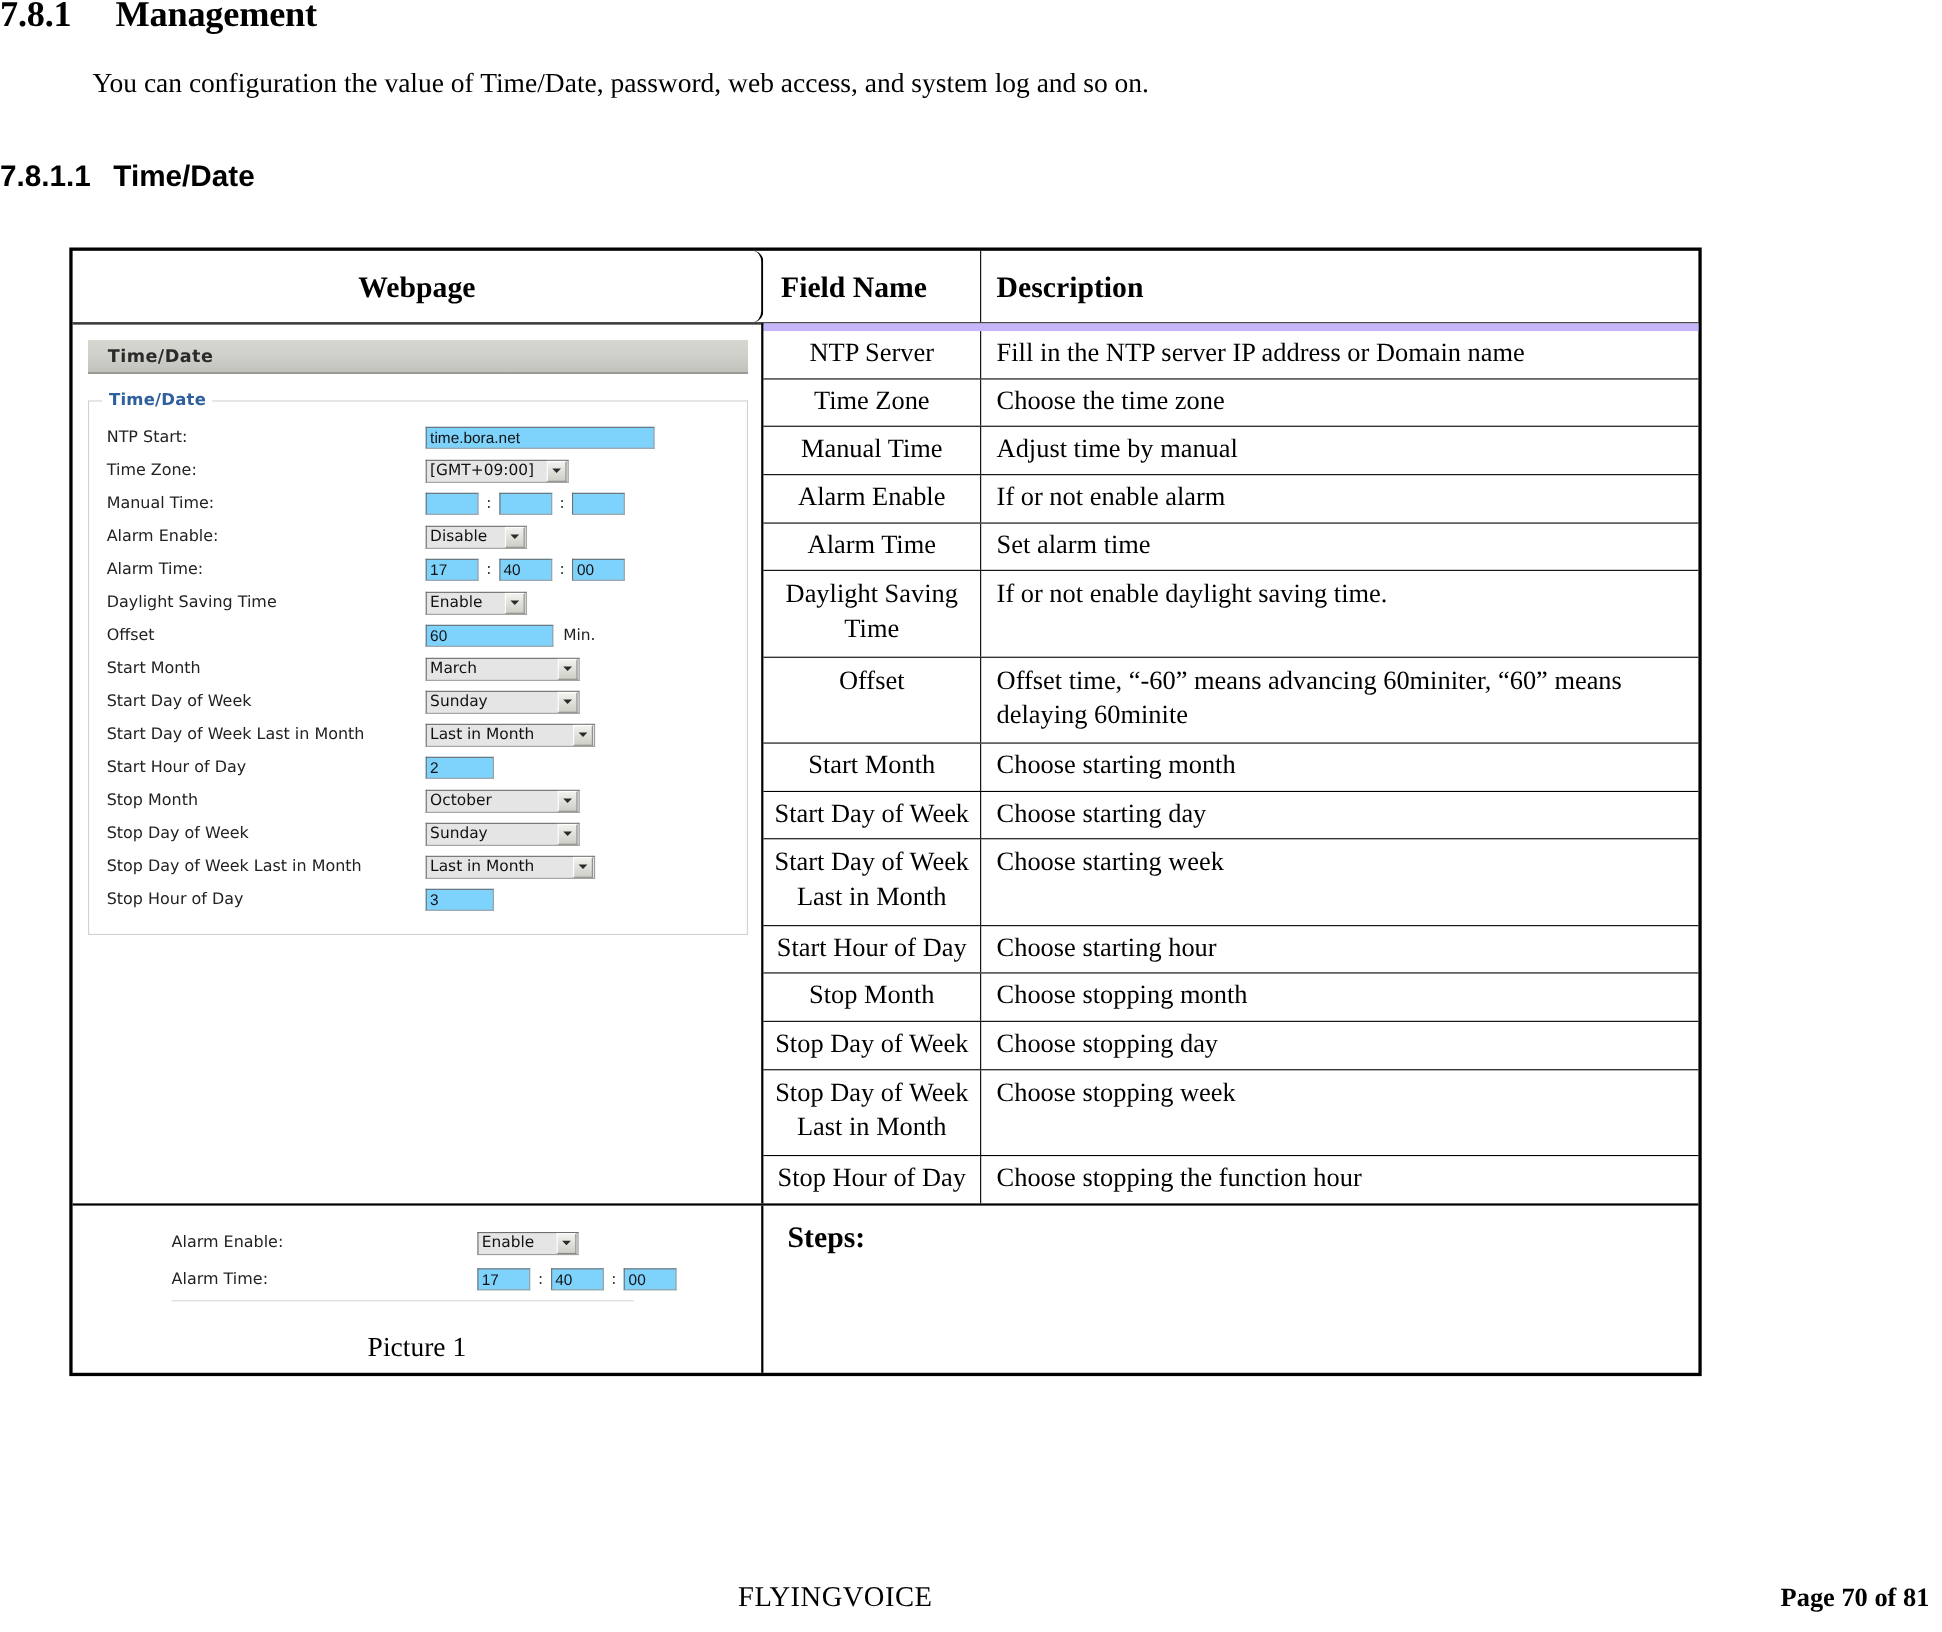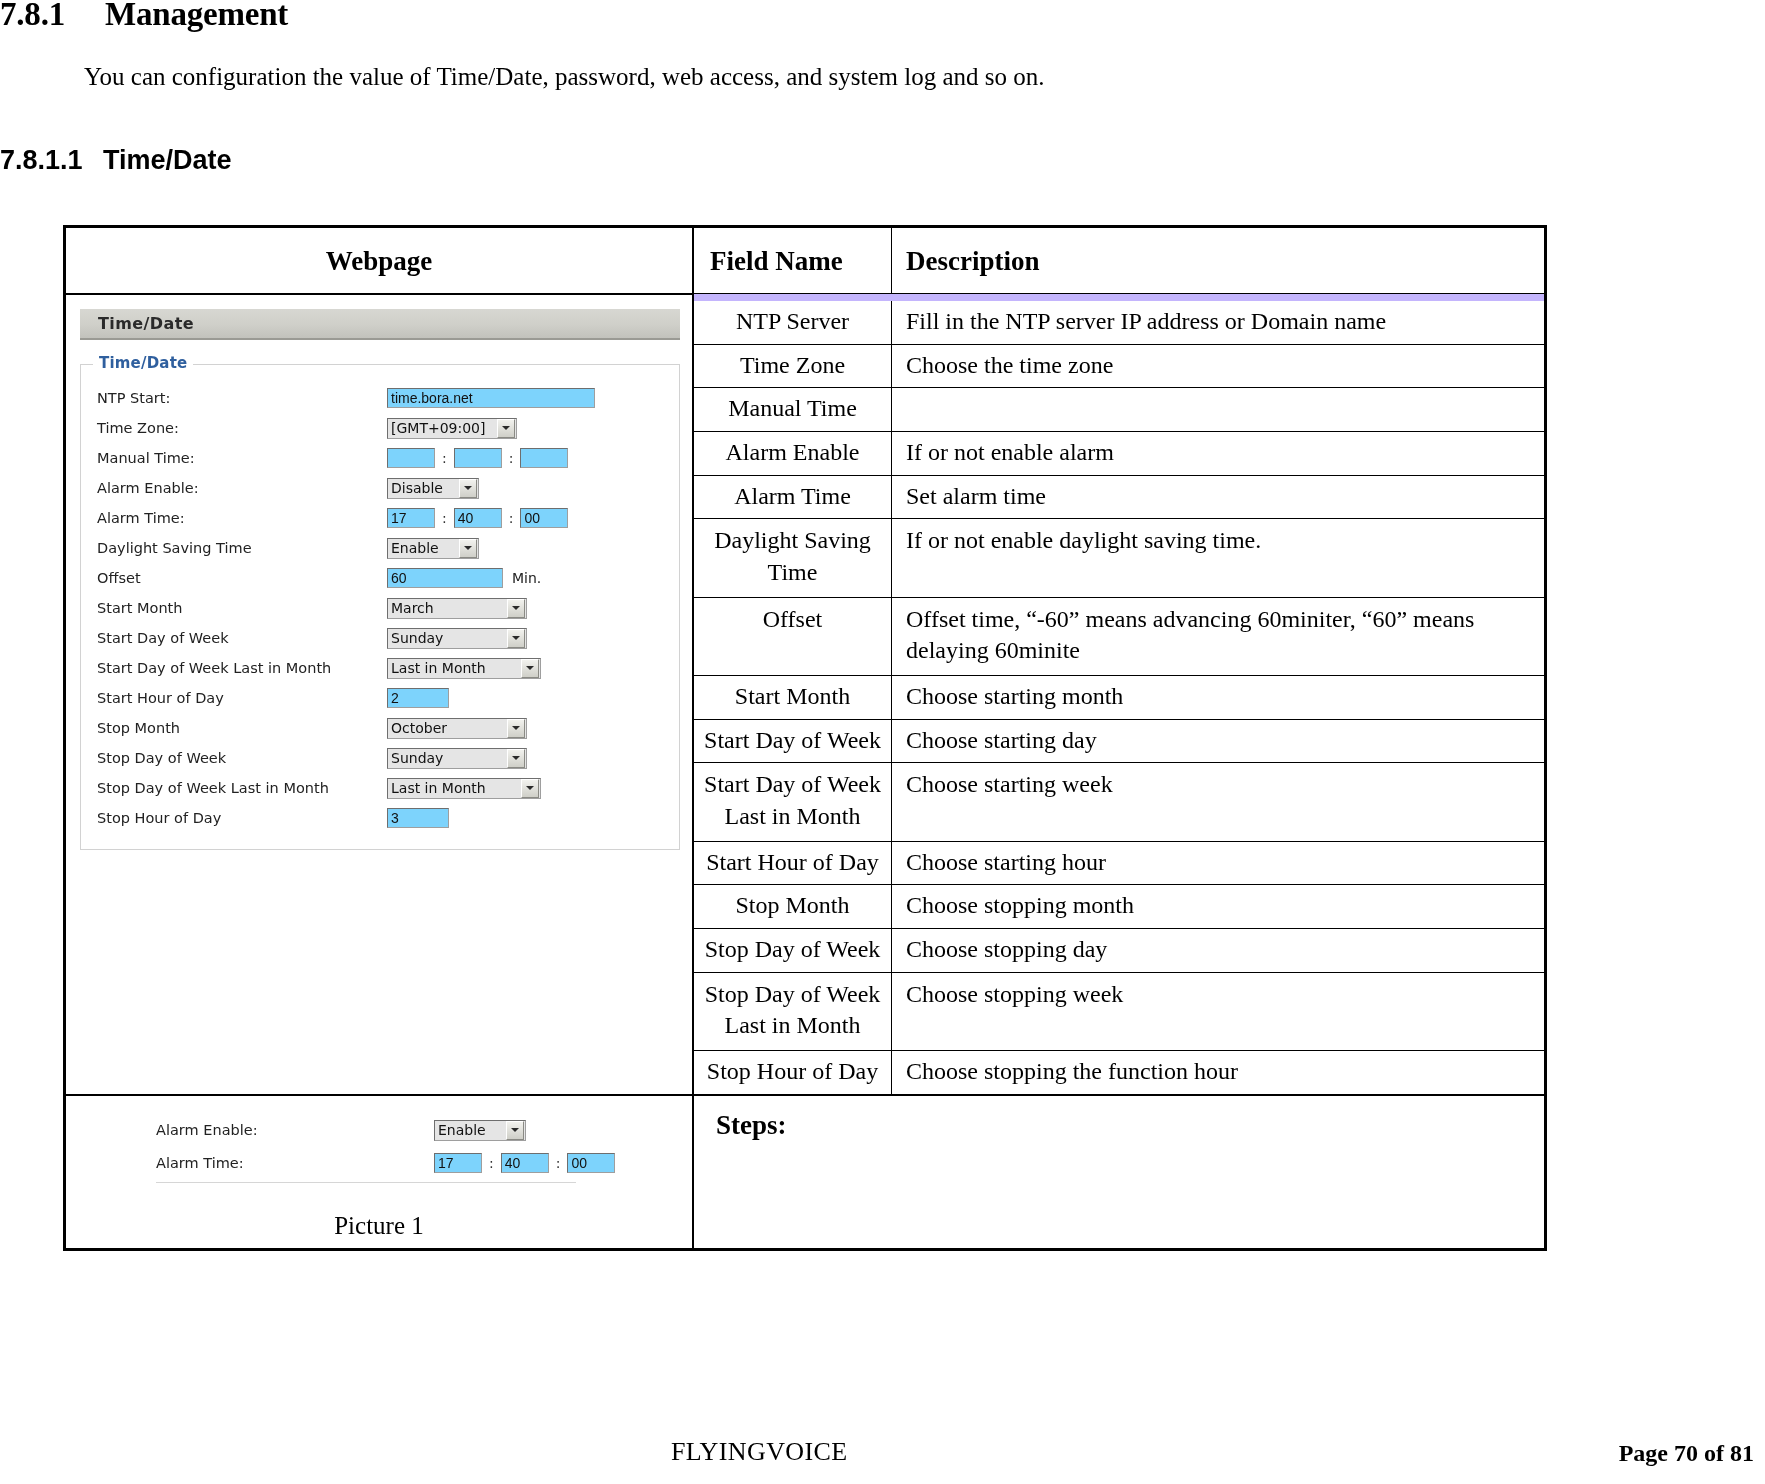--- a/index.html
+++ b/index.html
@@ -69,20 +69,21 @@
   .col-right { flex: 1 1 auto; box-sizing: border-box; }
 
   
   .hdr-row { border-bottom: 1px solid #000; }
   .hdr-web {
     font-weight: bold;
     font-size: 27px;
     text-align: center;
     padding: 18px 0 16px;
     box-sizing: border-box;
+    border-radius: 10px;
   }
   .hdr-right { display: flex; }
   .hdr-field {
     width: 198px;
     flex: 0 0 198px;
     box-sizing: border-box;
     border-right: 1px solid #000;
     font-weight: bold;
     font-size: 27px;
     padding: 18px 0 16px 16px;
@@ -508,20 +509,21 @@
         <div class="spec-desc">Fill in the NTP server IP address or Domain name</div>
       </div>
 
       <div class="spec-row">
         <div class="spec-name">Time Zone</div>
         <div class="spec-desc">Choose the time zone</div>
       </div>
 
       <div class="spec-row">
         <div class="spec-name">Manual Time</div>
+        <div class="spec-desc">Adjust time by manual</div>
       </div>
 
       <div class="spec-row">
         <div class="spec-name">Alarm Enable</div>
         <div class="spec-desc">If or not enable alarm</div>
       </div>
 
       <div class="spec-row">
         <div class="spec-name">Alarm Time</div>
         <div class="spec-desc">Set alarm time</div>

